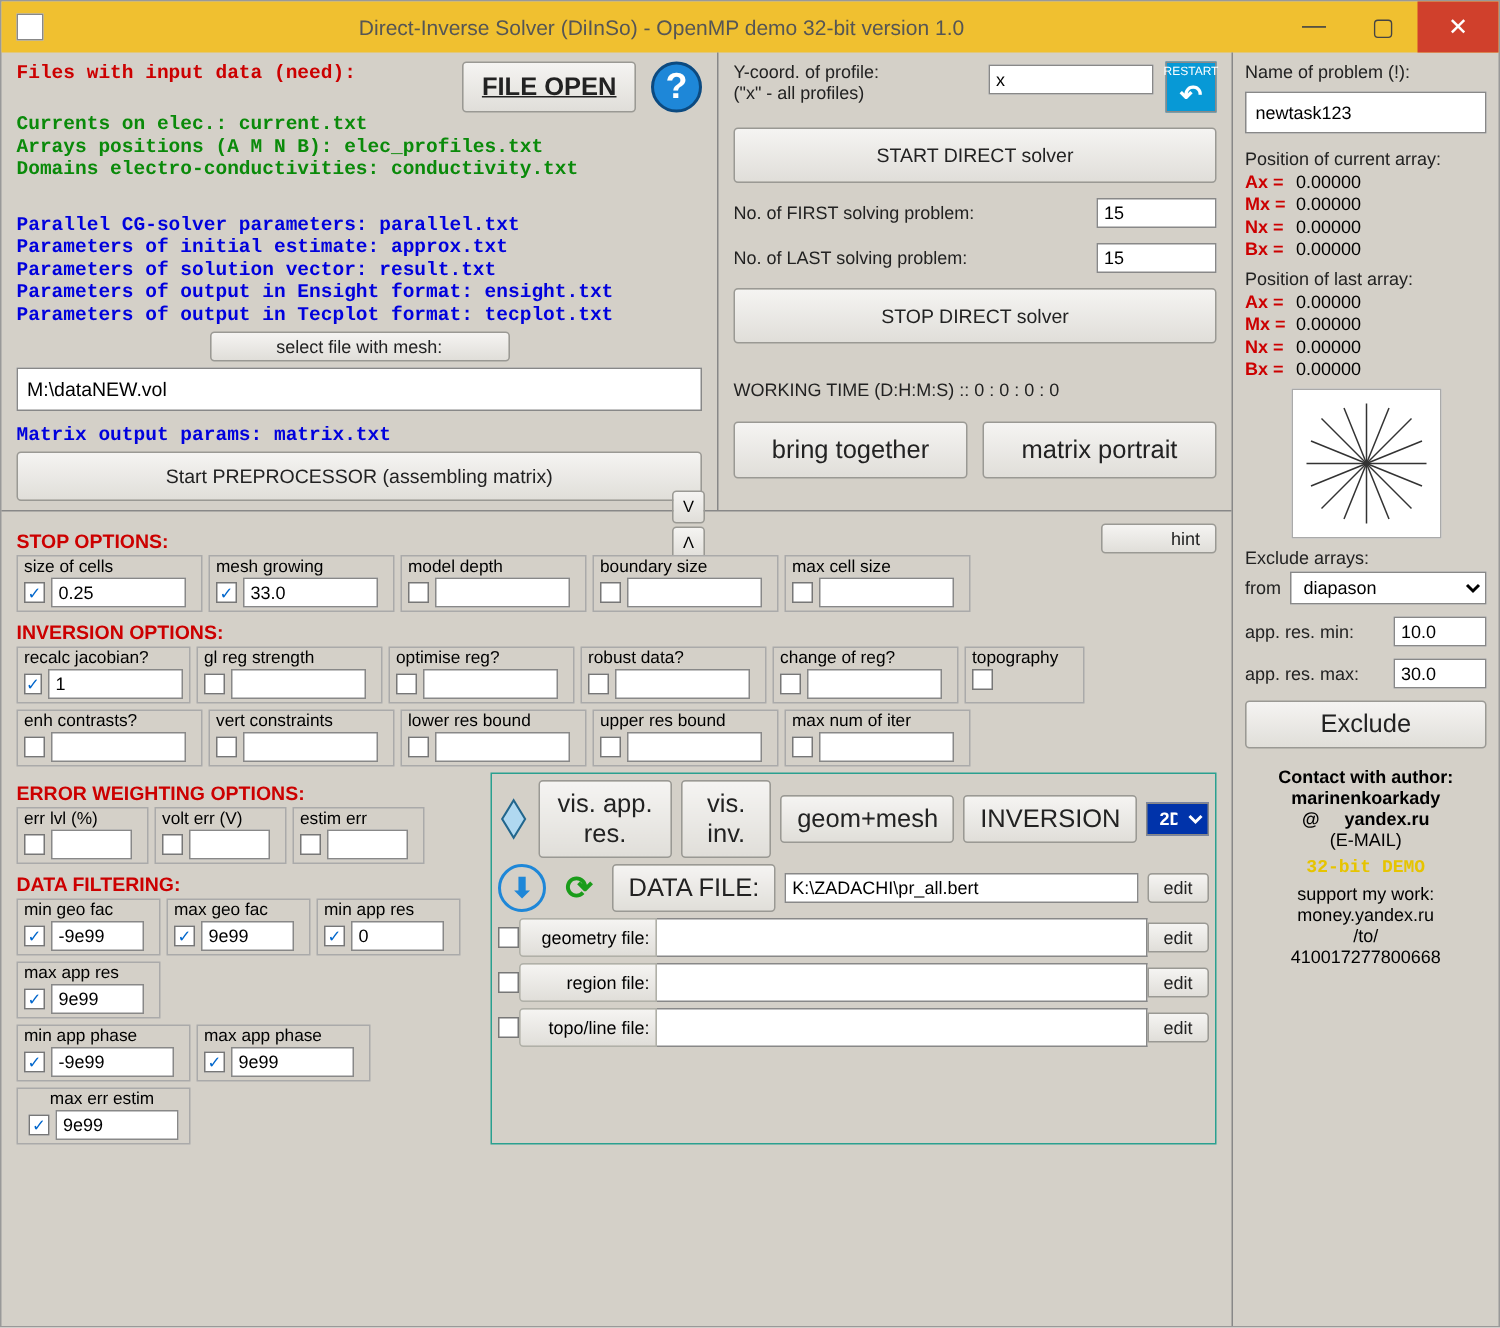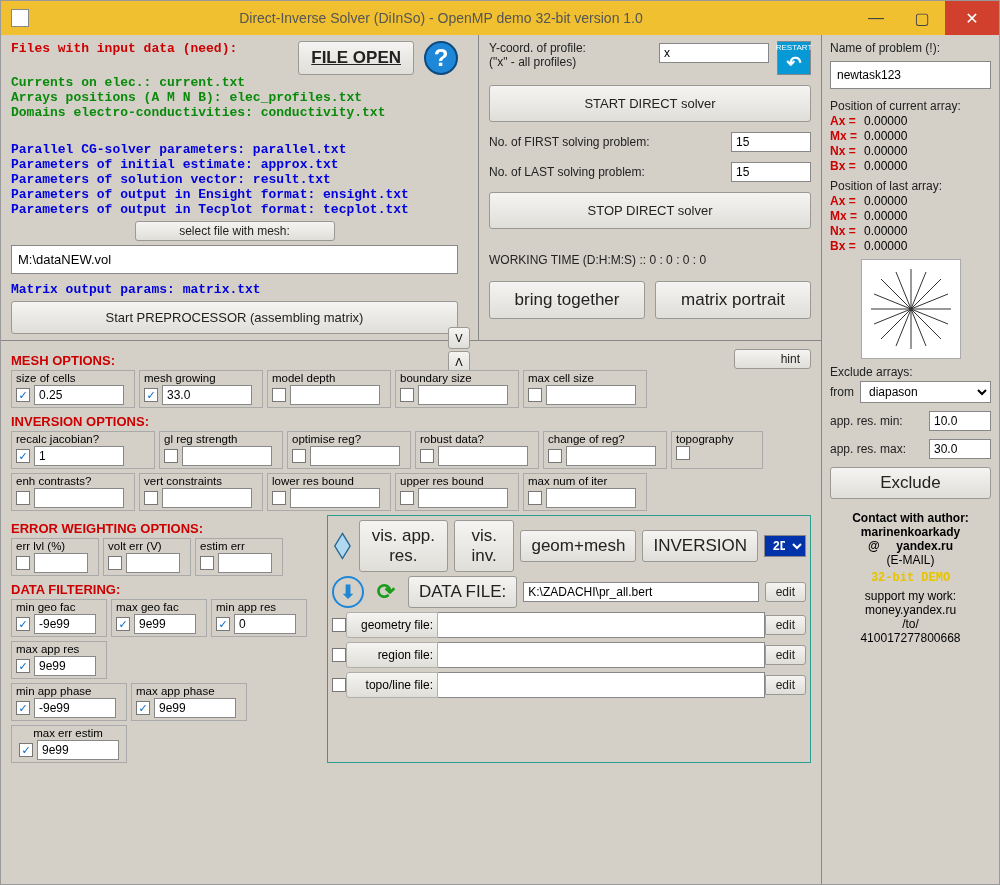--- a/index.html
+++ b/index.html
@@ -10,21 +10,21 @@
 .title-icons-left { display:flex; align-items:center; gap:8px;}
 .title-icons-right { display:flex; align-items:center;}
 .win-btn { width:46px; height:34px; display:flex; align-items:center; justify-content:center; color:#444;}
 .win-btn.close { background:#d0402c; color:#fff; width:54px;}
 .app-icon { width:18px; height:18px; background:#fff; border:1px solid #888; display:inline-block;}
 .body { flex:1; display:flex; flex-direction:row;}
 .main { flex:1; display:flex; flex-direction:column;}
 .right-panel { width:178px; padding:6px 8px; font-size:12px; border-left:1px solid #888;}
 .row1 { display:flex; border-bottom:1px solid #888;}
 .p-left { flex:1; padding:6px 10px; position:relative;}
-.p-right { width:343px; padding:6px 10px; border-left:1px solid #888; position:relative;margin-left:10px;}
+.p-right { width:343px; padding:6px 10px; border-left:1px solid #888; position:relative;}
 .mono { font-family:"Courier New",monospace; font-weight:bold; font-size:13px;}
 .red { color:#cc0000;}
 .green { color:#0a8a0a;}
 .blue { color:#0000dd;}
 .yellow { color:#e6c400;}
 .btn { background:linear-gradient(#f5f4f2,#e0ded9); border:1px solid #9a9994; border-radius:3px; font-size:17px; padding:5px 10px; text-align:center; cursor:pointer; color:#222;}
 .input { background:#fff; border:1px solid #888; padding:2px 4px; font-size:12px;}
 .small-btn { padding:2px 10px; font-size:12px;}
 .lbl { font-size:12px; color:#222;}
 .section-hdr { color:#cc0000; font-weight:bold; font-size:13px; margin:6px 0 2px 0;}
@@ -125,21 +125,21 @@
         <div style="position:absolute; left:447px; top:-14px; display:flex; flex-direction:column; gap:2px;">
           <div class="vbtn">V</div>
           <div class="vbtn">Λ</div>
         </div>
       </div>
 
       <div style="padding:6px 10px; display:flex; gap:6px;">
 
         <div style="flex:1;">
           <div style="display:flex; align-items:center;">
-            <div class="section-hdr" style="flex:1;">MESH OPTIONS:</div>
+            <div class="section-hdr" style="flex:1;">STOP OPTIONS:</div>
             <button class="btn small-btn" style="margin-left:auto;padding-left:46px;">hint</button>
           </div>
           <div class="opt-group" id="mesh-row">
               <div class="opt" style="width: 124px;">
                 <div class="title">size of cells</div>
                 <div class="inner">
                   <span class="chk">✓</span>
                   <input class="input" value="0.25" style="width: 90px;">
                 </div>
               </div>
@@ -168,21 +168,21 @@
                 <div class="title">max cell size</div>
                 <div class="inner">
                   <span class="chk"></span>
                   <input class="input" style="width: 90px;">
                 </div>
               </div>
             </div>
 
           <div class="section-hdr">INVERSION OPTIONS:</div>
           <div class="opt-group" id="inv-row1">
-              <div class="opt" style="width: 144px;">
+              <div class="opt" style="width: 116px;">
                 <div class="title">recalc jacobian?</div>
                 <div class="inner">
                   <span class="chk">✓</span>
                   <input class="input" value="1" style="width: 90px;">
                 </div>
               </div>
               <div class="opt" style="width: 124px;">
                 <div class="title">gl reg strength</div>
                 <div class="inner">
                   <span class="chk"></span>
@@ -203,21 +203,21 @@
                   <input class="input" style="width: 90px;">
                 </div>
               </div>
               <div class="opt" style="width: 124px;">
                 <div class="title">change of reg?</div>
                 <div class="inner">
                   <span class="chk"></span>
                   <input class="input" style="width: 90px;">
                 </div>
               </div>
-              <div class="opt" style="width: 92px;">
+              <div class="opt" style="width: 80px;">
                 <div class="title">topography</div>
                 <div class="inner">
                   <span class="chk"></span>
                 </div>
               </div>
             </div>
           <div class="opt-group" id="inv-row2" style="margin-top:4px;">
               <div class="opt" style="width: 124px;">
                 <div class="title">enh contrasts?</div>
                 <div class="inner">

